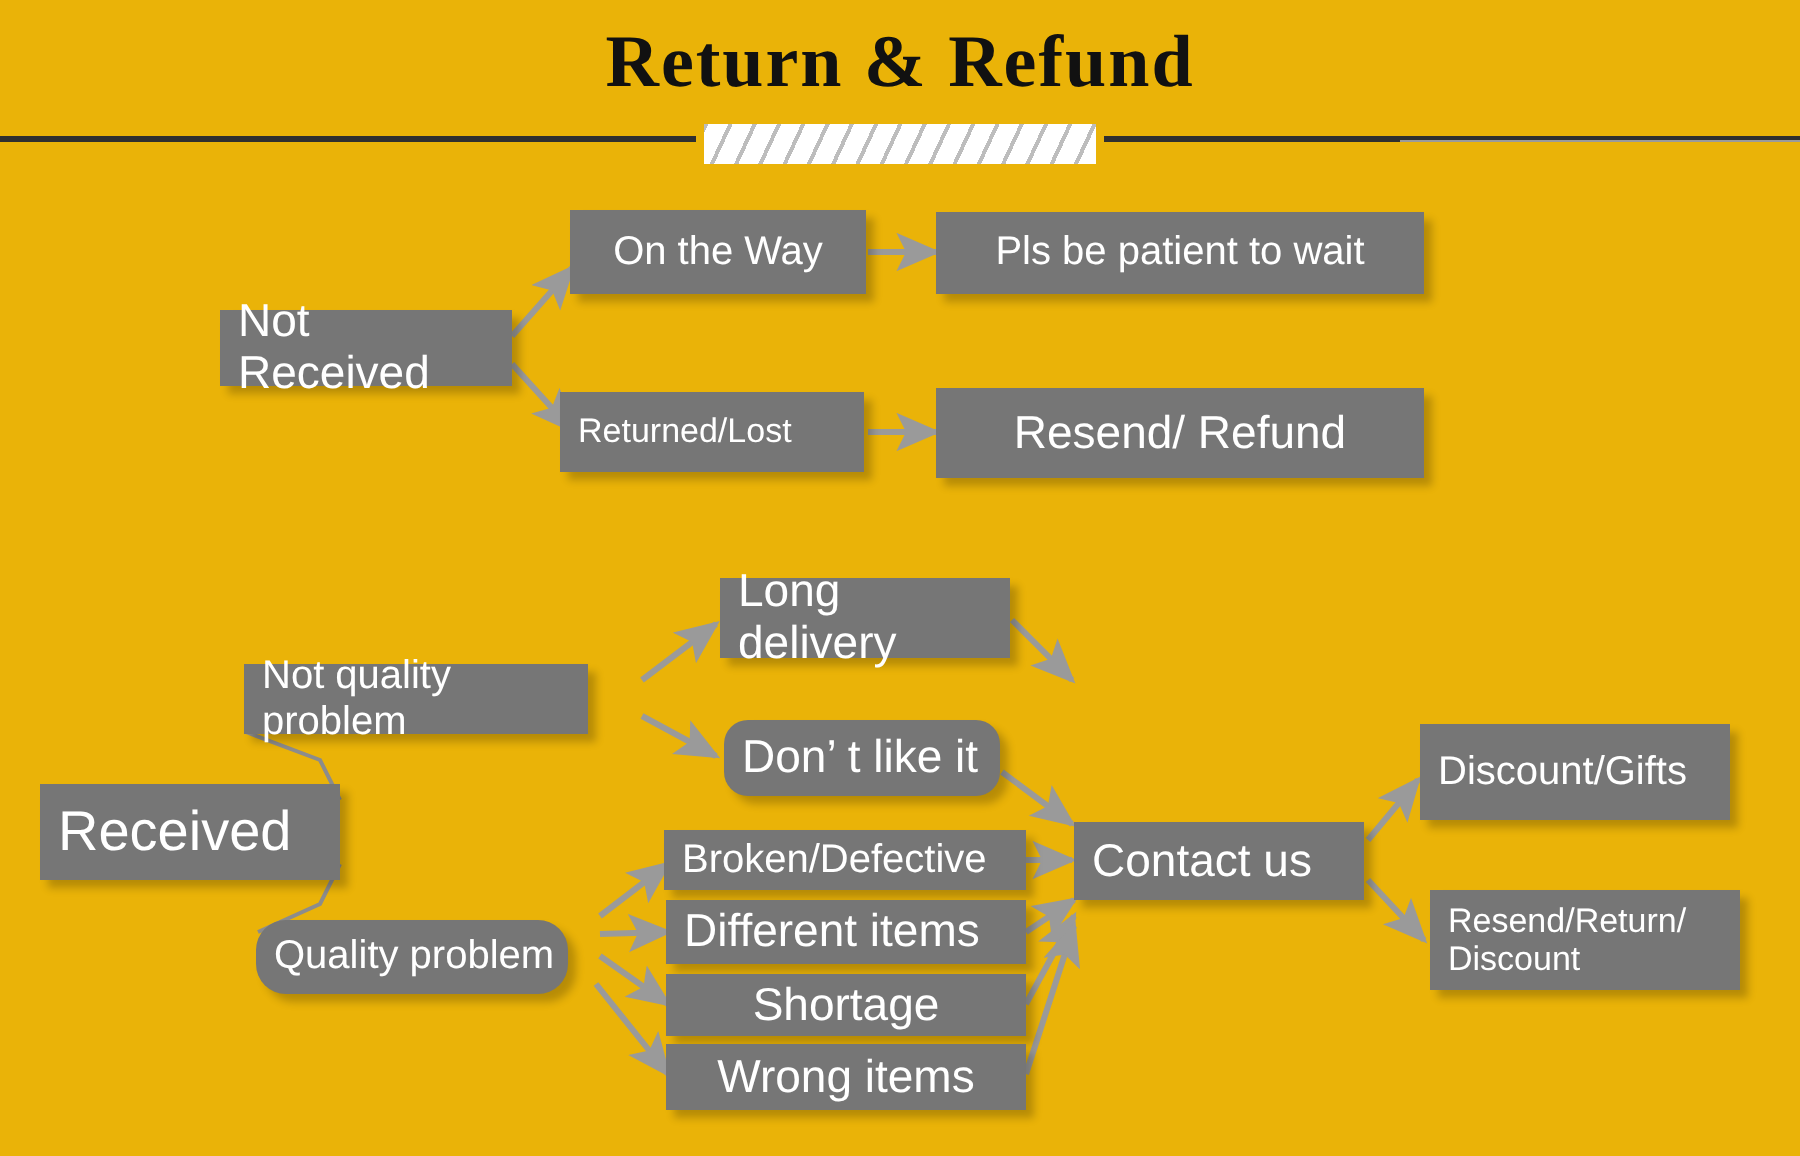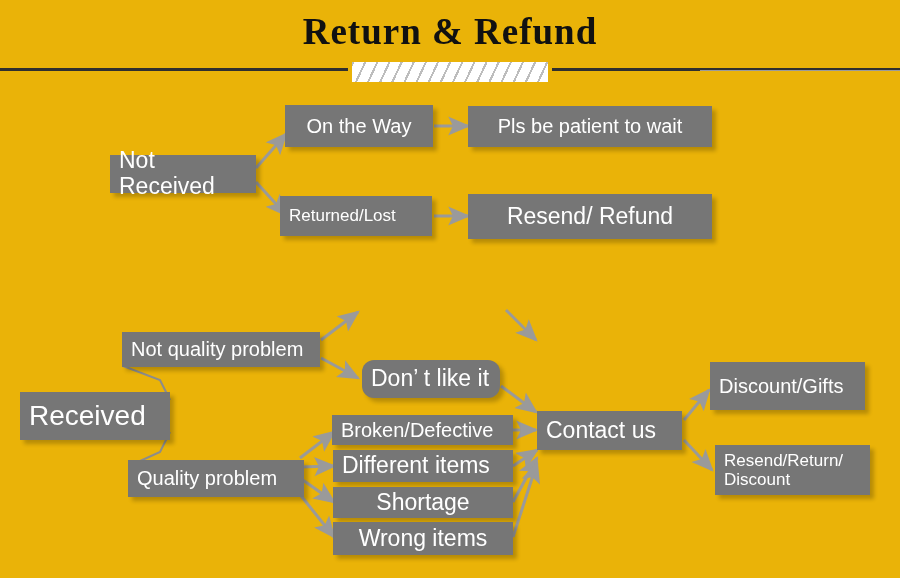--- a/index.html
+++ b/index.html
@@ -183,24 +183,25 @@
   <div class="fbox sz-md" style="left:285px; top:105px; width:148px; height:42px;">On the Way</div>
 
   <div class="fbox sz-sm align-left" style="left:280px; top:196px; width:152px; height:40px;">Returned/Lost</div>
 
   <div class="fbox sz-md" style="left:468px; top:106px; width:244px; height:41px;">Pls be patient to wait</div>
 
   <div class="fbox sz-lg" style="left:468px; top:194px; width:244px; height:45px;">Resend/ Refund</div>
 
   <div class="fbox sz-xl align-left" style="left:20px; top:392px; width:150px; height:48px;">Received</div>
 
-  <div class="fbox sz-md align-left" style="left:122px; top:332px; width:198px; height:35px;">Not quality problem</div>
-
-  <div class="fbox sz-md align-left" style="left:128px; top:460px; width:176px; height:37px;">Quality problem</div>
-
+  <div class="fbox sz-md align-left" style="left:122px; top:332px; width:172px; height:35px;">Not quality problem</div>
+
+  <div class="fbox sz-md align-left" style="left:128px; top:460px; width:156px; height:37px;border-radius:15px;">Quality problem</div>
+
+  <div class="fbox sz-lg align-left" style="left:360px; top:289px; width:145px; height:40px;">Long delivery</div>
 
   <div class="fbox sz-lg align-left" style="left:362px; top:360px; width:138px; height:38px;border-radius:12px;">Don’  t like it</div>
 
   <div class="fbox sz-md align-left" style="left:332px; top:415px; width:181px; height:30px;text-align:right;">Broken/Defective</div>
 
   <div class="fbox sz-lg align-left" style="left:333px; top:450px; width:180px; height:32px;">Different items</div>
 
   <div class="fbox sz-lg" style="left:333px; top:487px; width:180px; height:31px;">Shortage</div>
 
   <div class="fbox sz-lg" style="left:333px; top:522px; width:180px; height:33px;">Wrong items</div>

